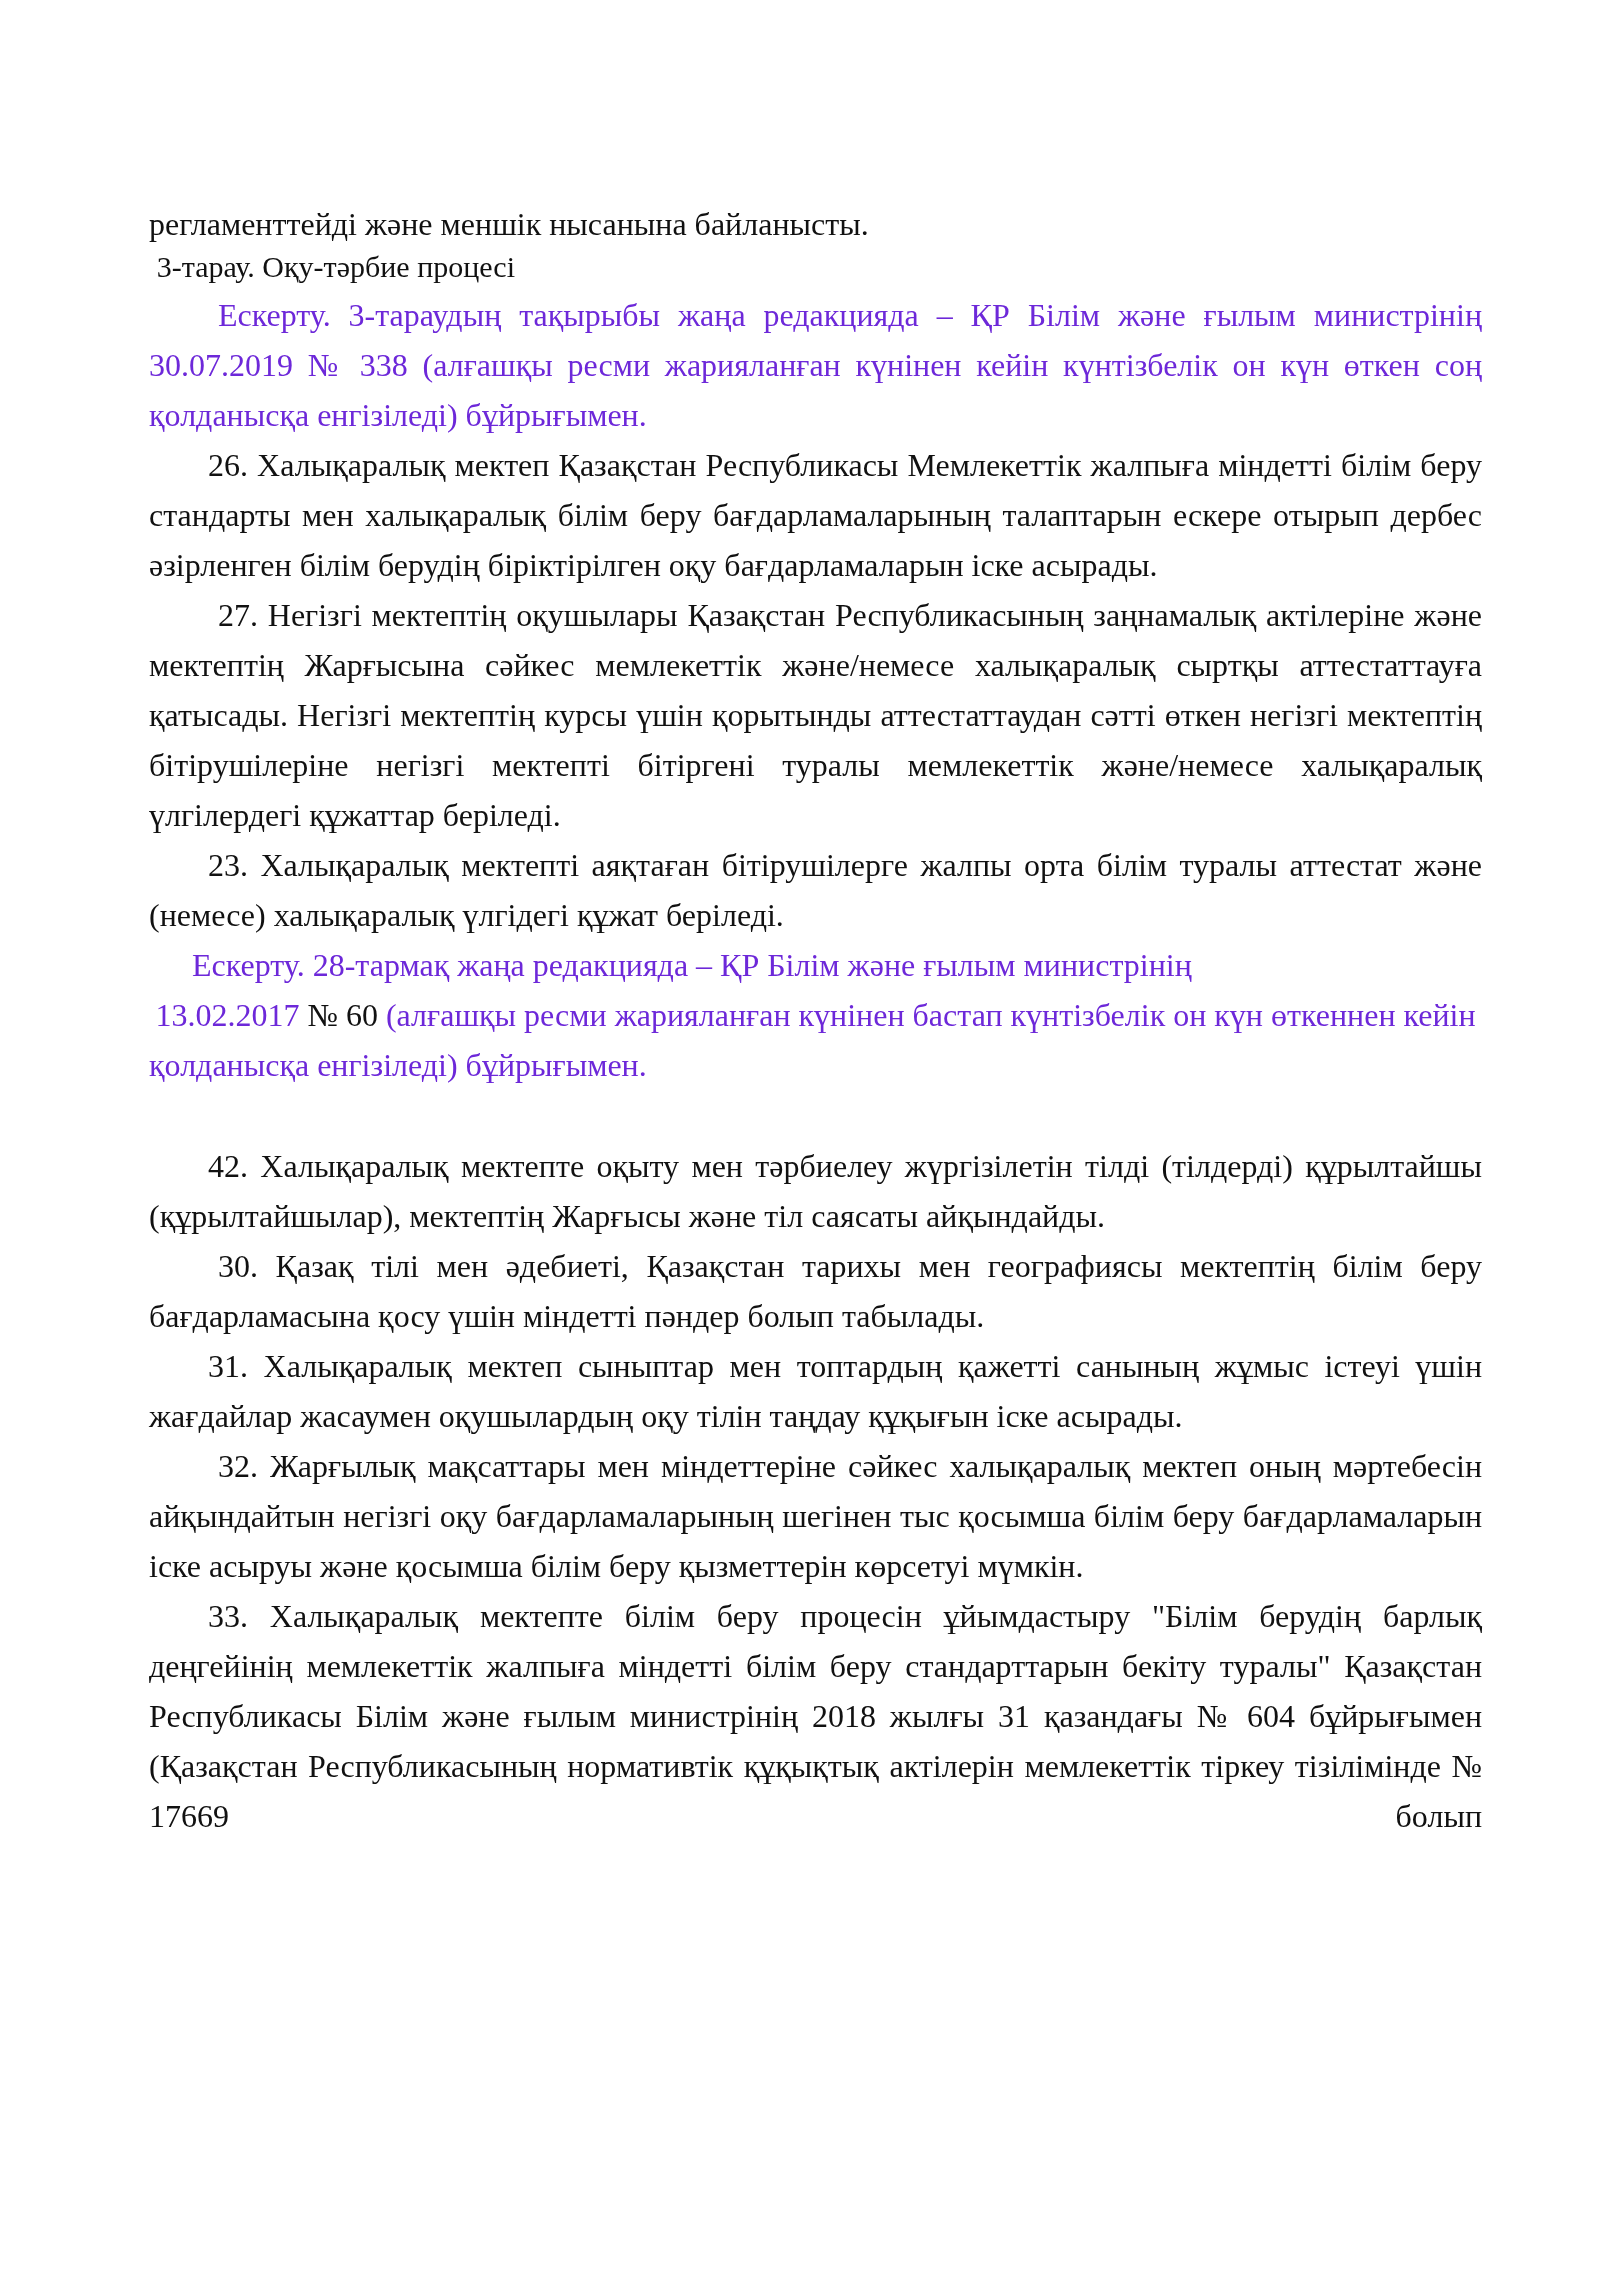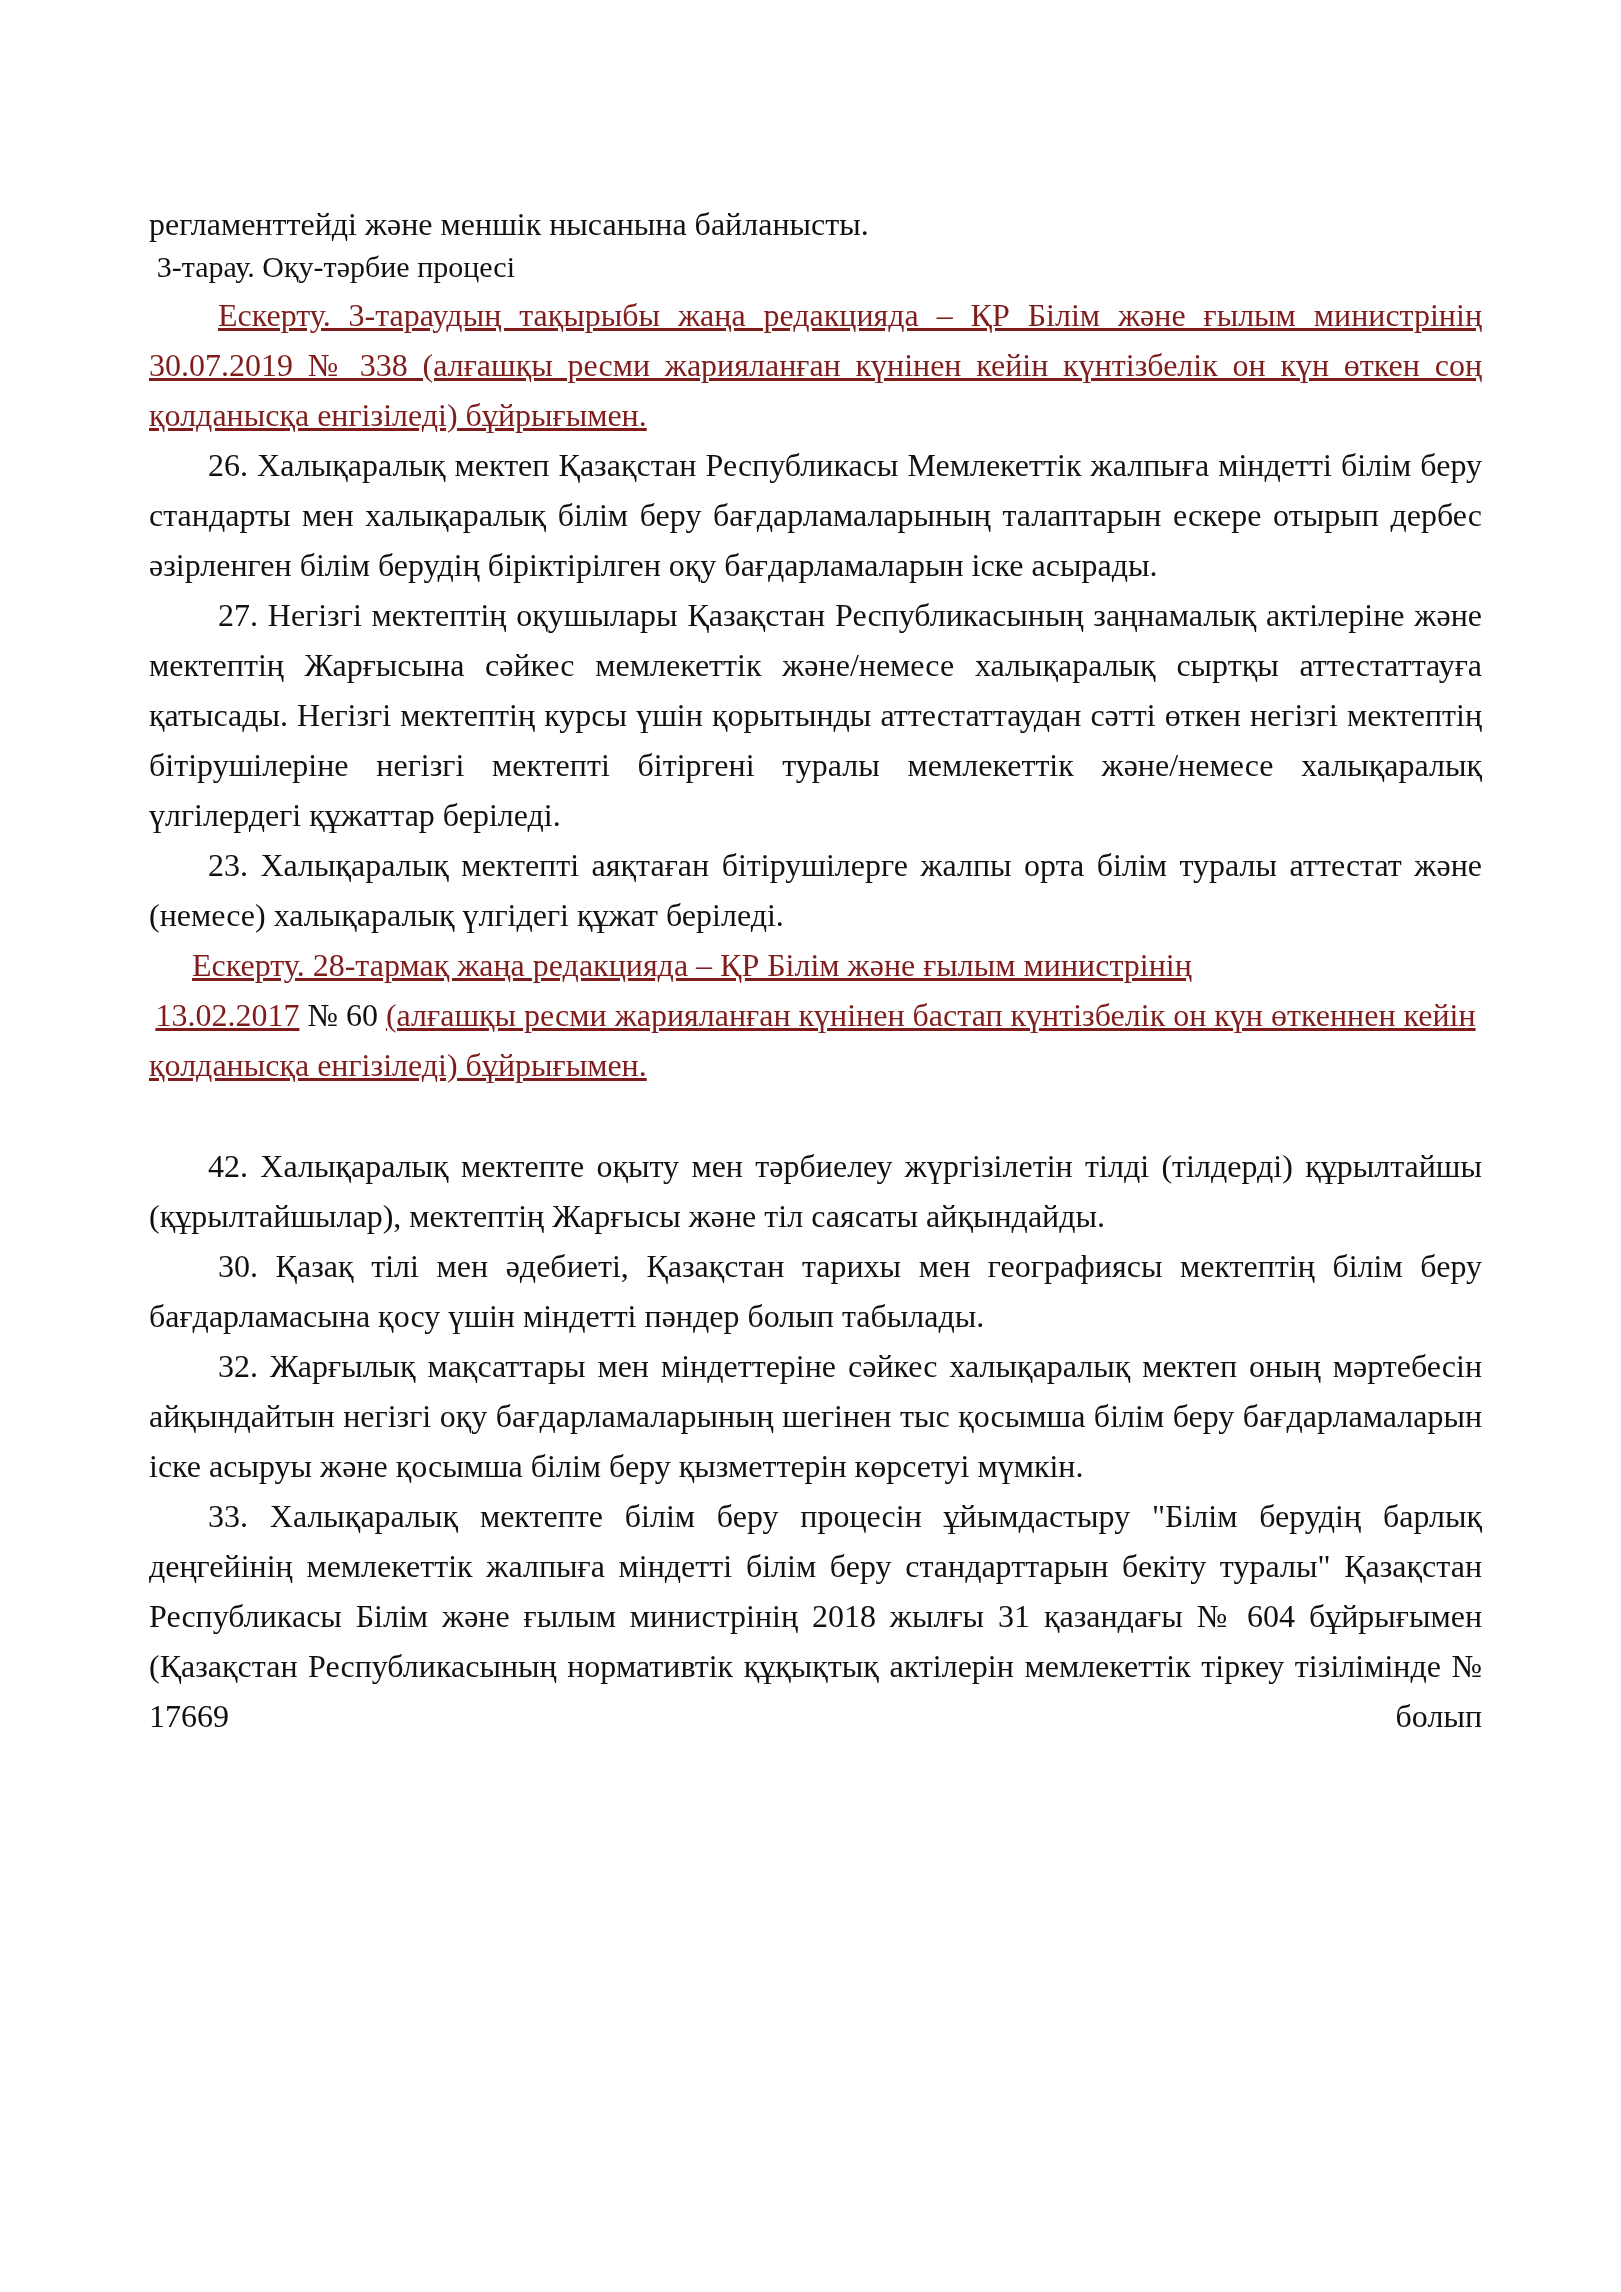--- a/index.html
+++ b/index.html
@@ -16,37 +16,38 @@
   }
   .p { margin: 0; text-align: justify; text-align-last: left; }
   .indent { text-indent: 69px; }
   .indent-s { text-indent: 59px; }
   .heading {
     font-weight: normal;
     font-size: 30px;
     line-height: 35px;
     margin: 0 0 5.9px 7.8px;
   }
-  .note { color: #7f1d1d; text-decoration: underline; }
+  .note { color: #6d28d9; }
   .black { color: #111111; }
   .gap { height: 51px; }
 </style>
 </head>
 <body>
 
 <div class="page">
   <p class="p">регламенттейді және меншік нысанына байланысты.</p>
   <p class="heading">3-тарау. Оқу-тәрбие процесі</p>
   <p class="p indent note">Ескерту. 3-тараудың тақырыбы жаңа редакцияда – ҚР Білім және ғылым министрінің 30.07.2019 № 338 (алғашқы ресми жарияланған күнінен кейін күнтізбелік он күн өткен соң қолданысқа енгізіледі) бұйрығымен.</p>
   <p class="p indent-s">26. Халықаралық мектеп Қазақстан Республикасы Мемлекеттік жалпыға міндетті білім беру стандарты мен халықаралық білім беру бағдарламаларының талаптарын ескере отырып дербес әзірленген білім берудің біріктірілген оқу бағдарламаларын іске асырады.</p>
   <p class="p indent">27. Негізгі мектептің оқушылары Қазақстан Республикасының заңнамалық актілеріне және мектептің Жарғысына сәйкес мемлекеттік және/немесе халықаралық сыртқы аттестаттауға қатысады. Негізгі мектептің курсы үшін қорытынды аттестаттаудан сәтті өткен негізгі мектептің бітірушілеріне негізгі мектепті бітіргені туралы мемлекеттік және/немесе халықаралық үлгілердегі құжаттар беріледі.</p>
   <p class="p indent-s">23. Халықаралық мектепті аяқтаған бітірушілерге жалпы орта білім туралы аттестат және (немесе) халықаралық үлгідегі құжат беріледі.</p>
   <div style="margin:0;">
     <p class="p note" style="text-indent:43px; text-align:center;">Ескерту. 28-тармақ жаңа редакцияда – ҚР Білім және ғылым министрінің</p>
     <p class="p" style="text-align:center;"><span class="note">13.02.2017</span> <span class="black">№ 60</span> <span class="note">(алғашқы ресми жарияланған күнінен бастап күнтізбелік он күн өткеннен кейін қолданысқа енгізіледі) бұйрығымен.</span></p>
   </div>
   <div class="gap"></div>
   <p class="p indent-s">42. Халықаралық мектепте оқыту мен тәрбиелеу жүргізілетін тілді (тілдерді) құрылтайшы (құрылтайшылар), мектептің Жарғысы және тіл саясаты айқындайды.</p>
   <p class="p indent">30. Қазақ тілі мен әдебиеті, Қазақстан тарихы мен географиясы мектептің білім беру бағдарламасына қосу үшін міндетті пәндер болып табылады.</p>
+  <p class="p indent-s">31. Халықаралық мектеп сыныптар мен топтардың қажетті санының жұмыс істеуі үшін жағдайлар жасаумен оқушылардың оқу тілін таңдау құқығын іске асырады.</p>
   <p class="p indent">32. Жарғылық мақсаттары мен міндеттеріне сәйкес халықаралық мектеп оның мәртебесін айқындайтын негізгі оқу бағдарламаларының шегінен тыс қосымша білім беру бағдарламаларын іске асыруы және қосымша білім беру қызметтерін көрсетуі мүмкін.</p>
   <p class="p indent-s" style="text-align-last: justify;">33. Халықаралық мектепте білім беру процесін ұйымдастыру "Білім берудің барлық деңгейінің мемлекеттік жалпыға міндетті білім беру стандарттарын бекіту туралы" Қазақстан Республикасы Білім және ғылым министрінің 2018 жылғы 31 қазандағы № 604 бұйрығымен (Қазақстан Республикасының нормативтік құқықтық актілерін мемлекеттік тіркеу тізілімінде № 17669 болып</p>
 </div>
 
 
 </body></html>

